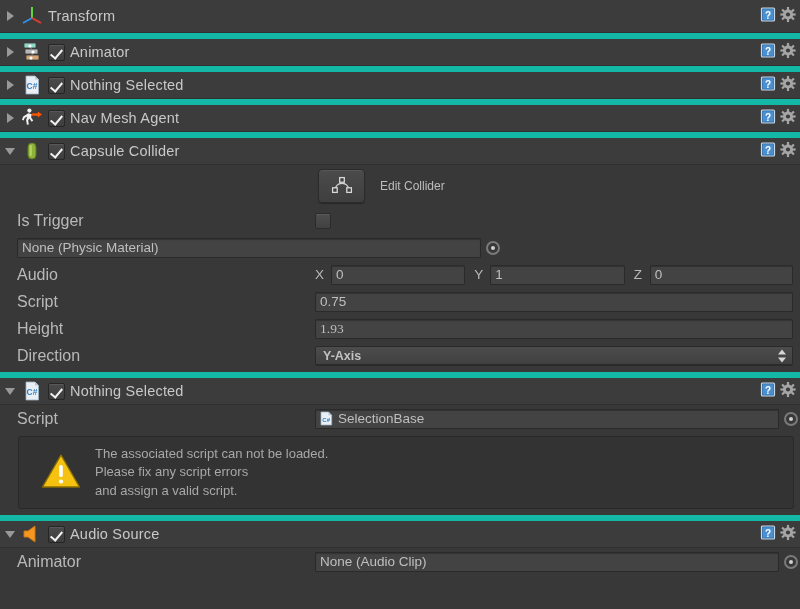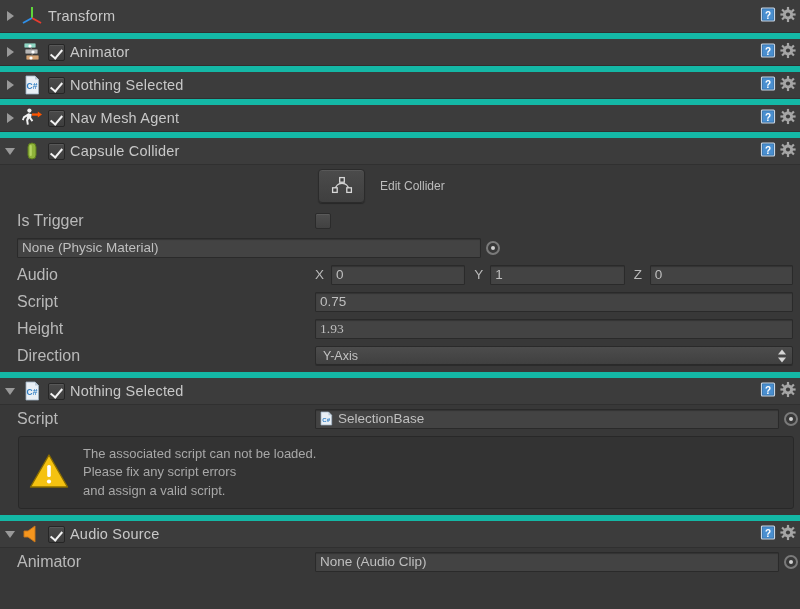--- a/index.html
+++ b/index.html
@@ -186,20 +186,21 @@
     background: linear-gradient(#4c4c4c, #404040);
     border: 1px solid #2a2a2a;
     border-radius: 2px;
     color: #c2c2c2;
     font-size: 12.5px;
     display: flex;
     align-items: center;
     padding: 0 4px 0 7px;
     position: relative;
     box-shadow: 0 1px 0 rgba(0,0,0,0.22);
+    font-weight: bold;
   }
   .popup-arrows {
     position: absolute;
     right: 5px; top: 50%;
     transform: translateY(-50%);
     width: 9px; height: 13px;
   }
   .popup-arrows .up, .popup-arrows .dn {
     position: absolute; left: 0;
     width: 0; height: 0;
@@ -242,21 +243,21 @@
   }
 
   
   .helpbox-wrap { padding: 4px 6px 6px 18px; }
   .helpbox {
     background: #333333;
     border: 1px solid #282828;
     border-radius: 3px;
     display: flex;
     align-items: center;
-    padding: 8px 10px;
+    padding: 8px 22px;
     min-height: 63px;
   }
   .helpbox-text {
     margin-left: 14px;
     font-size: 13px;
     line-height: 1.42;
     color: #a8a8a8;
   }
 
   

